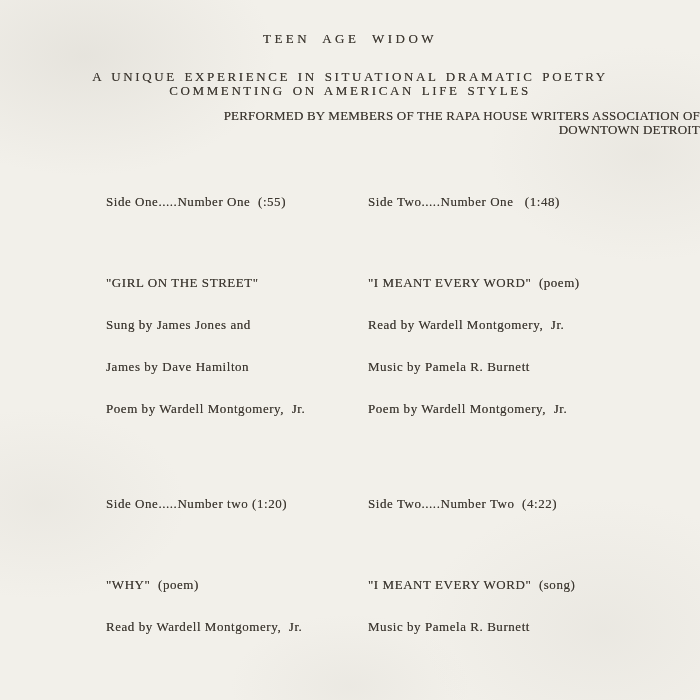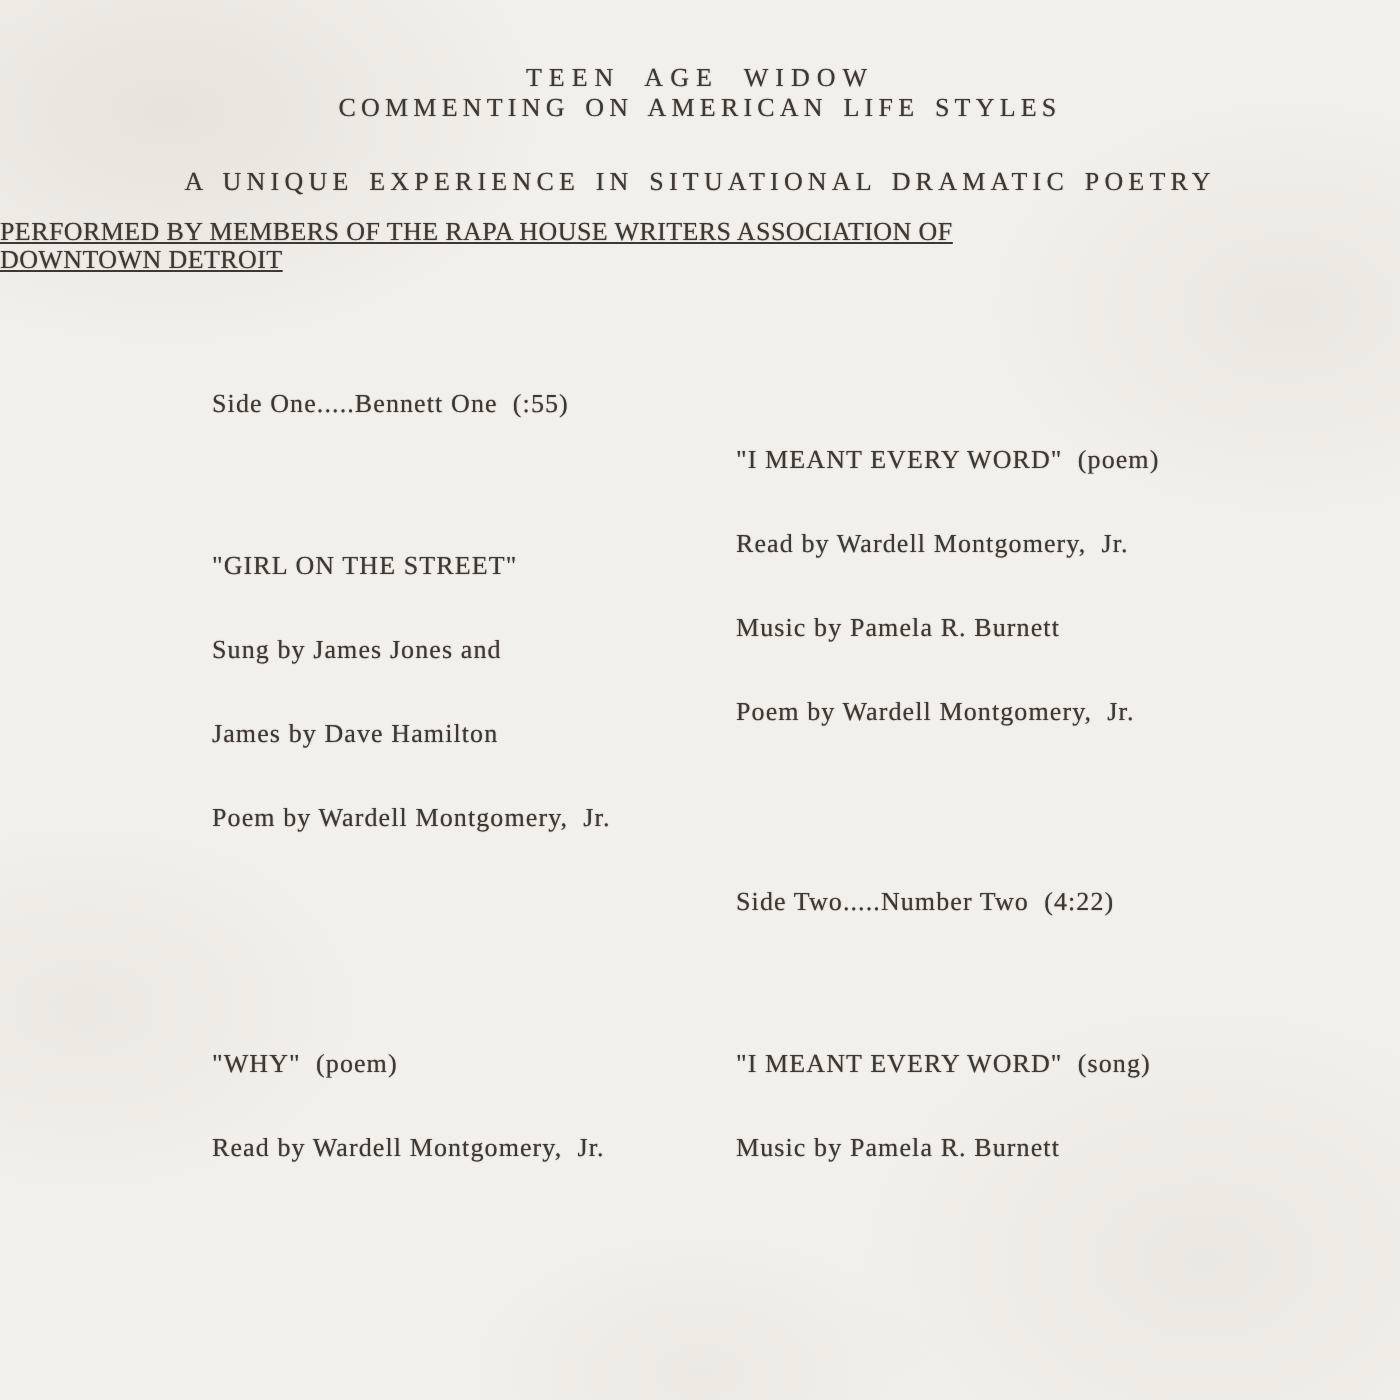--- a/index.html
+++ b/index.html
@@ -33,26 +33,25 @@
   .subtitle {
     text-align: center;
     font-size: 13px;
     line-height: 14px;
     letter-spacing: 2.6px;
     word-spacing: 2px;
     white-space: pre;
   }
   .subtitle.first { margin-top: 23px; }
   .performed {
-    text-align: left;
+    text-align: right;
     font-size: 13px;
     line-height: 14px;
     letter-spacing: 0.2px;
     white-space: pre;
-    text-decoration: underline;
   }
   .performed.first { margin-top: 11px; }
   .columns {
     display: flex;
     margin: 30px 0 0 106px;
     font-size: 13px;
     line-height: 14px;
     letter-spacing: 0.55px;
   }
   .col { white-space: pre; }
@@ -62,52 +61,54 @@
   .track { margin-bottom: 11px; }
   .credit.indent { padding-left: 48px; }
 </style>
 </head>
 <body>
 
 <div class="page">
 
   <div>
     <div class="album-title">TEEN AGE WIDOW</div>
+    <div class="subtitle first">A UNIQUE EXPERIENCE IN SITUATIONAL DRAMATIC POETRY</div>
     <div class="subtitle">COMMENTING ON AMERICAN LIFE STYLES</div>
-    <div class="subtitle first">A UNIQUE EXPERIENCE IN SITUATIONAL DRAMATIC POETRY</div>
     <div class="performed first">PERFORMED BY MEMBERS OF THE RAPA HOUSE WRITERS ASSOCIATION OF</div>
     <div class="performed">DOWNTOWN DETROIT</div>
   </div>
 
   <div class="columns">
 
     <div class="col col-left">
-      <div class="side-heading">Side One.....Bennett One  (:55)</div>
+      <div class="side-heading">Side One.....Number One  (:55)</div>
       <div class="track">
         <div class="track-title">"GIRL ON THE STREET"</div>
         <div class="credit">Sung by James Jones and</div>
         <div class="credit">James by Dave Hamilton</div>
         <div class="credit">Poem by Wardell Montgomery,  Jr.</div>
       </div>
 
+      <div class="side-heading">Side One.....Number two (1:20)</div>
       <div class="track">
         <div class="track-title">"WHY"  (poem)</div>
         <div class="credit">Read by Wardell Montgomery,  Jr.</div>
         
         
       </div>
 
       
       
 
       
       
     </div>
 
     <div class="col col-right">
+      <div class="side-heading">Side Two.....Number One   (1:48)</div>
       <div class="track">
         <div class="track-title">"I MEANT EVERY WORD"  (poem)</div>
         <div class="credit">Read by Wardell Montgomery,  Jr.</div>
         <div class="credit">Music by Pamela R. Burnett</div>
         <div class="credit">Poem by Wardell Montgomery,  Jr.</div>
       </div>
 
       <div class="side-heading">Side Two.....Number Two  (4:22)</div>
       <div class="track">
         <div class="track-title">"I MEANT EVERY WORD"  (song)</div>

